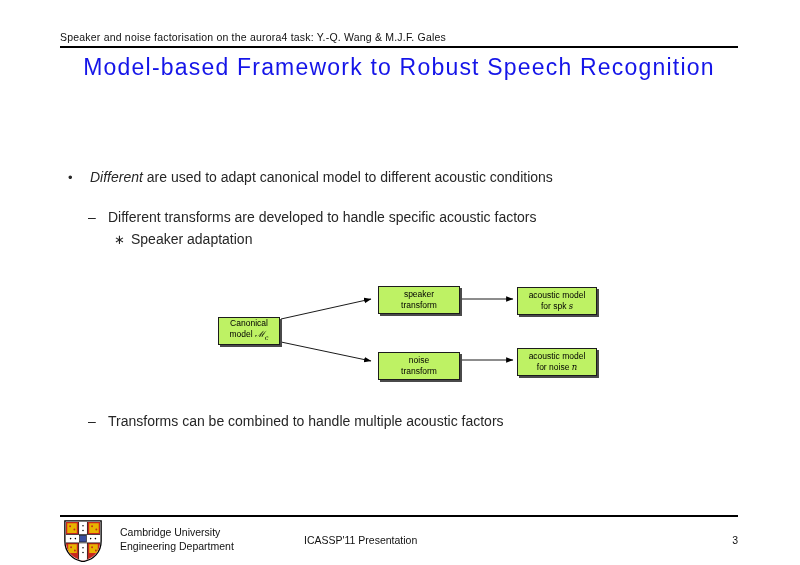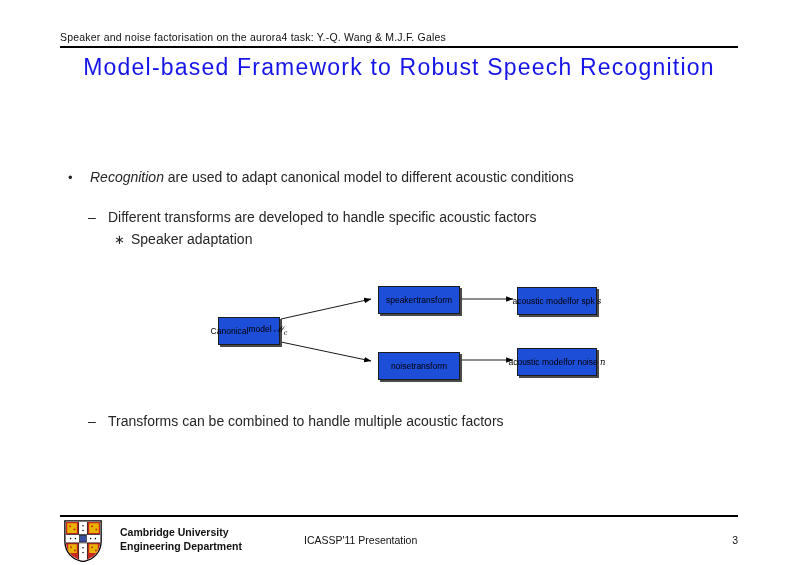--- a/index.html
+++ b/index.html
@@ -18,45 +18,45 @@
     font-family: "Liberation Sans", "DejaVu Sans", sans-serif;
   }
   .row { position: absolute; font-size: 14px; line-height: 20px; white-space: nowrap; color: var(--ink); }
   .row .marker { display: inline-block; }
   .l1 { left: 68px; }   .l1 .marker { width: 22px; font-size: 13px; }
   .l2 { left: 88px; }   .l2 .marker { width: 20px; }
   .l3 { left: 114px; }  .l3 .marker { width: 17px; font-size: 13px; }
   em { font-style: italic; }
   .math { font-family: "DejaVu Serif", serif; font-style: italic; }
   .dbox {
-    position: absolute; background: #1d4ed8; border: 1px solid #1c1c1c;
+    position: absolute; background: #bef264; border: 1px solid #1c1c1c;
     box-shadow: 2px 2px 0 #4a4a4a;
-    display: flex; flex-direction: row; align-items: center; justify-content: center;
+    display: flex; flex-direction: column; align-items: center; justify-content: center;
     font-size: 8.5px; line-height: 11px; text-align: center; color: #000;
     white-space: nowrap;
   }
   .dbox sub { font-size: 6.5px; }
   .arrow-layer { position: absolute; left: 0; top: 0; width: 800px; height: 565px; pointer-events: none; }
   .footer-rule { left: 60px; top: 515px; width: 678px; height: 1.5px; background: #000; }
   .crest { left: 63px; top: 520px; width: 40px; height: 42px; }
-  .footer-org { left: 120px; top: 526px; font-size: 10.5px; line-height: 13.5px; color: #111; font-weight: bold; }
+  .footer-org { left: 120px; top: 526px; font-size: 10.5px; line-height: 13.5px; color: #111; }
   .footer-center { left: 304px; top: 534px; font-size: 10.5px; color: #111; }
   .footer-page { left: 700px; top: 534px; width: 38px; text-align: right; font-size: 10.5px; color: #111; }
 </style>
 </head>
 <body>
 
 <div class="slide">
 
   <div class="abs header-text">Speaker and noise factorisation on the aurora4 task: Y.-Q. Wang &amp; M.J.F. Gales</div>
   <div class="abs header-rule"></div>
   <h1 class="abs slide-title">Model-based Framework to Robust Speech Recognition</h1>
 
   <div class="row l1" style="top:167px">
-    <span class="marker">•</span><em>Recognition</em><span> are used to adapt canonical model to different acoustic conditions</span>
+    <span class="marker">•</span><em>Different</em><span> are used to adapt canonical model to different acoustic conditions</span>
   </div>
 
   <div class="row l3" style="top:229px">
     <span class="marker">∗</span><span>Speaker adaptation</span>
   </div>
   <div class="row l2" style="top:207px">
     <span class="marker">–</span><span>Different transforms are developed to handle specific acoustic factors</span>
   </div>
 
   <svg class="arrow-layer" viewBox="0 0 800 565" xmlns="http://www.w3.org/2000/svg">

